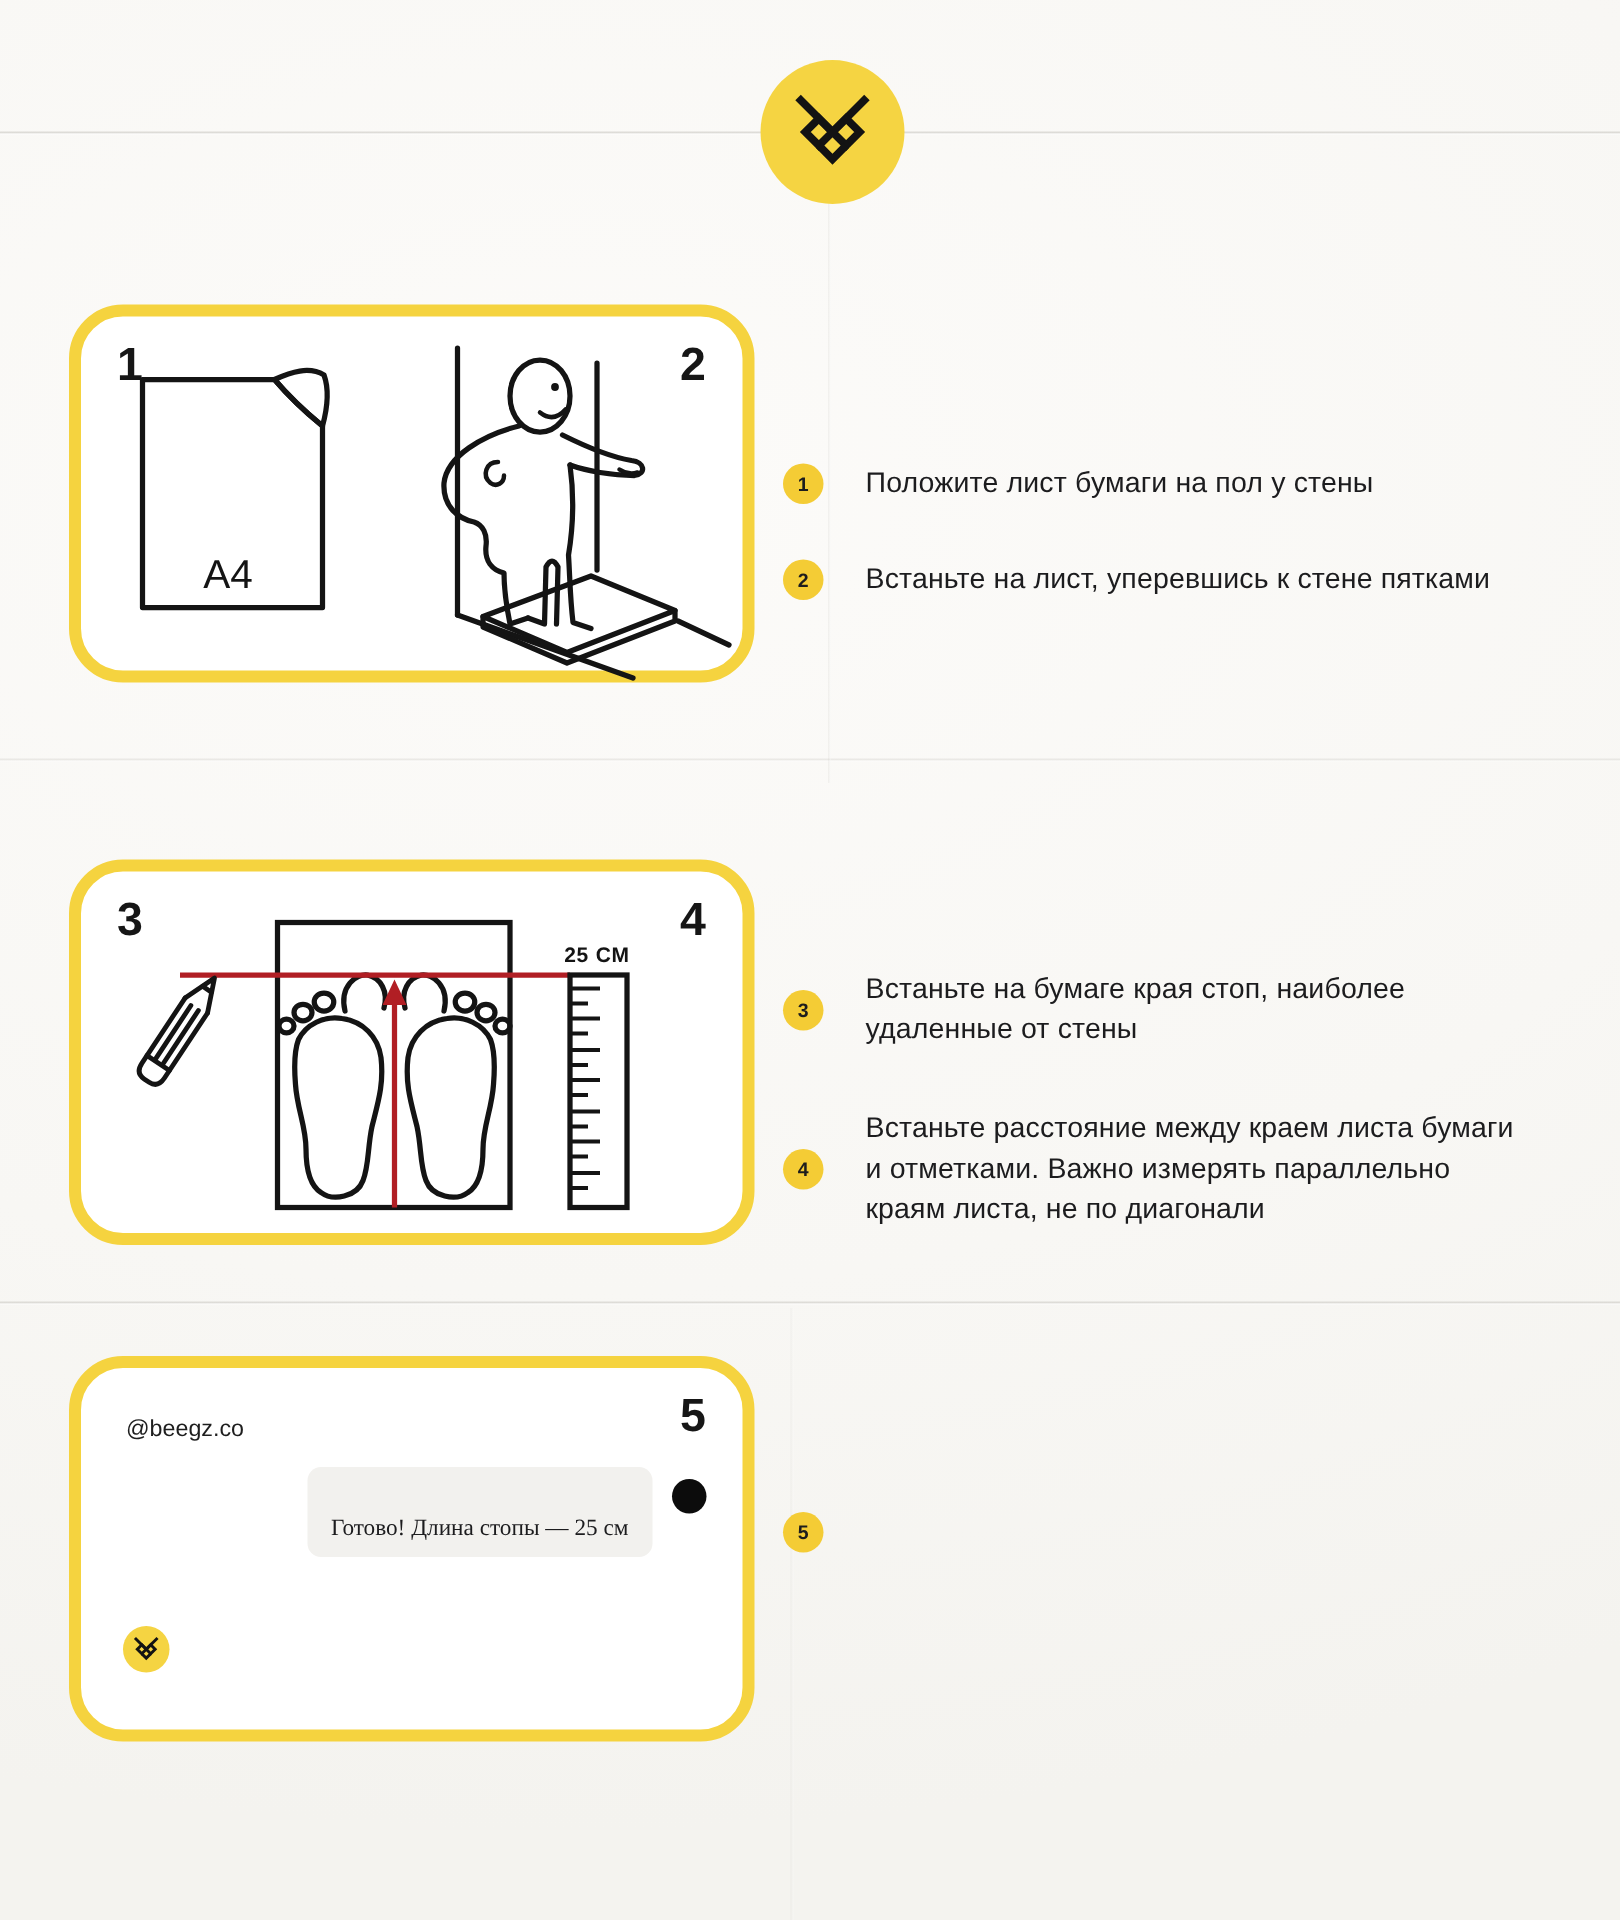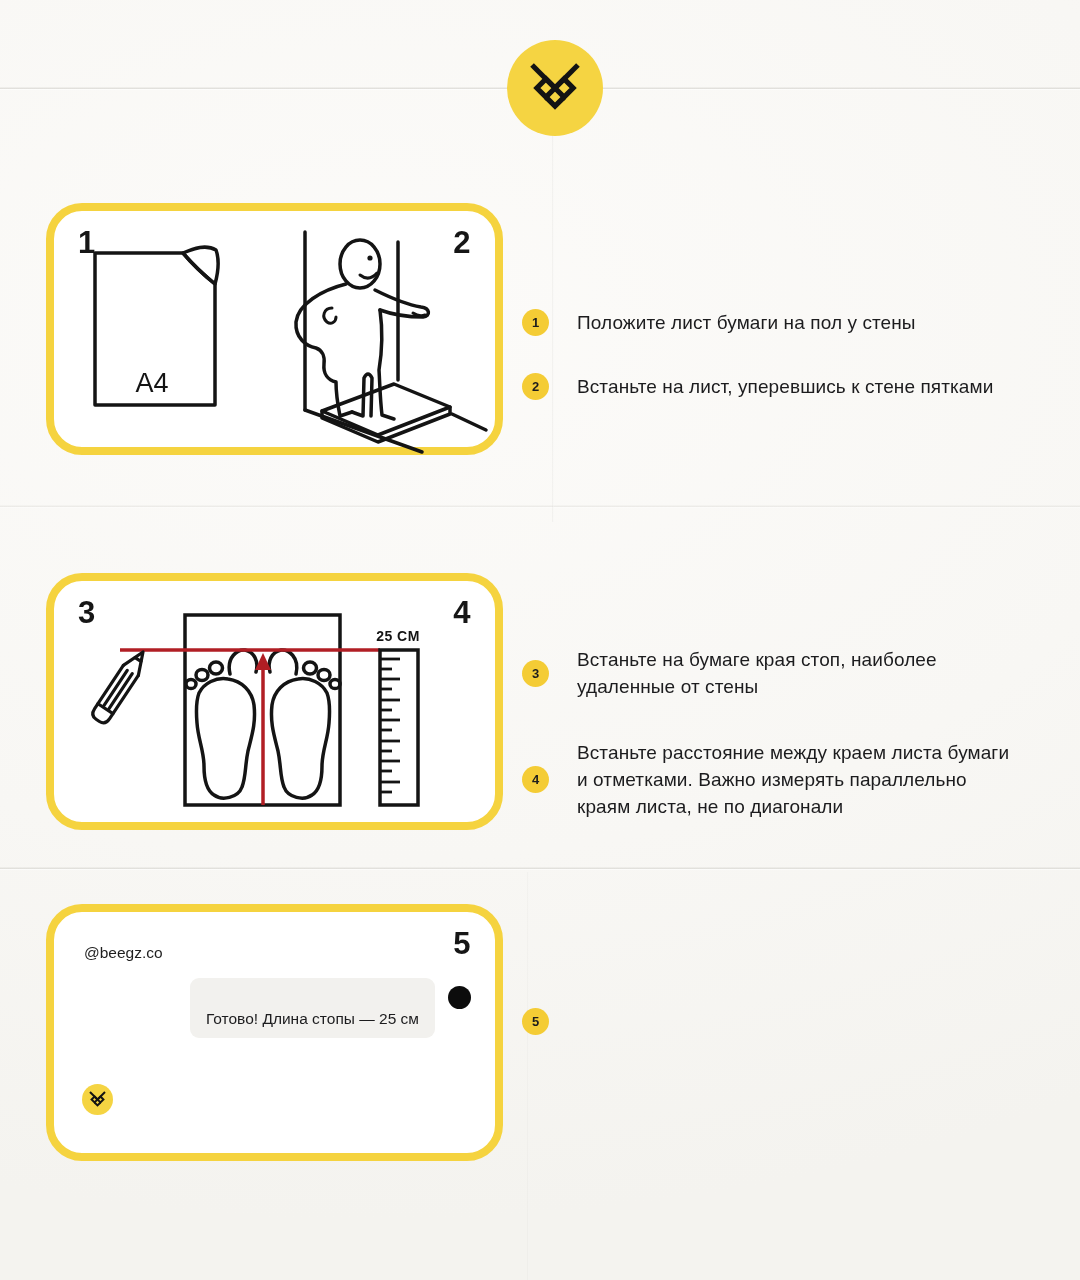--- a/index.html
+++ b/index.html
@@ -201,21 +201,21 @@
       <p class="step-text">Встаньте расстояние между краем листа бумаги
 и отметками. Важно измерять параллельно
 краям листа, не по диагонали</p>
     </div>
   </div>
 
   <section class="panel" style="top:904px;height:257px;">
     <div class="handle">@beegz.co</div>
     <div class="num tr">5</div>
 
-    <div class="bubble" style="right:60px;top:66px;">
+    <div class="bubble" style="right:60px;top:66px;font-family:Liberation Serif, serif;">
       <span>Готово! Длина стопы — 25 см</span>
     </div>
     <div class="avatar-dot" style="right:24px;top:74px;"></div>
 
     <div class="avatar-logo" style="left:28px;top:172px;">
       <svg width="19" height="19" viewBox="0 0 96 96">
         <g stroke="#131313" stroke-width="10" fill="none">
           <path d="M10,10 L48,48"></path>
           <path d="M86,10 L48,48"></path>
           <path d="M33,33 L48,48 L33,63 L18,48 Z"></path>

